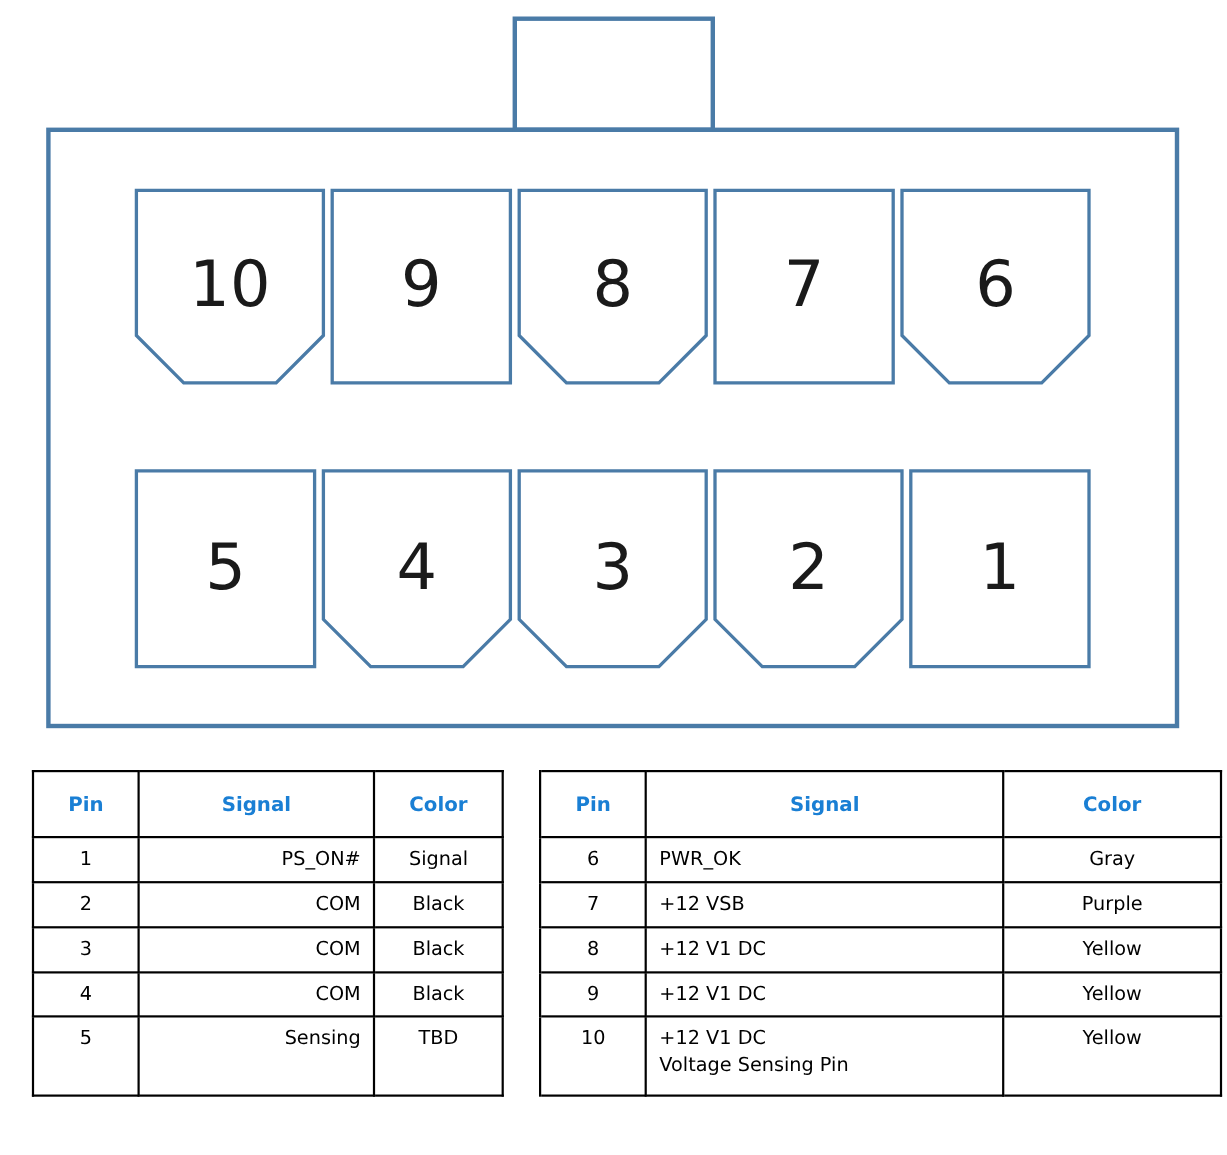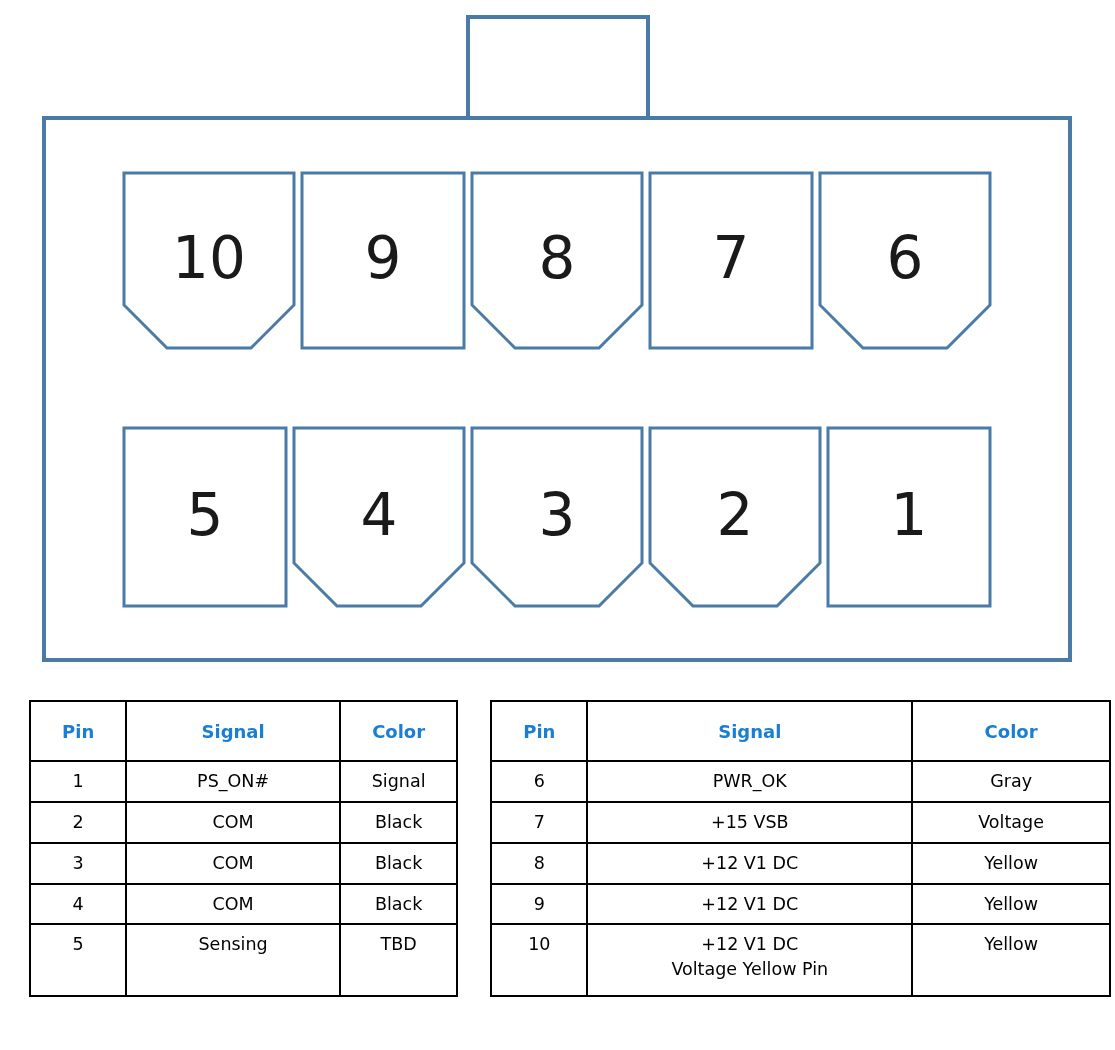--- a/index.html
+++ b/index.html
@@ -78,23 +78,23 @@
     text-align: center;
     height: 58px;
     vertical-align: middle;
     font-size: 18px;
   }
   .cell-inner {
     padding: 7px 11px;
     line-height: 1.42;
   }
   .col-pin   { width: 89px;  text-align: center; }
-  .col-sig-l { width: 200px; text-align: center; }
+  .col-sig-l { width: 200px; text-align: right; }
   .col-col-l { width: 109px; text-align: center; }
-  .col-sig-r { width: 305px; text-align: center; }
+  .col-sig-r { width: 305px; text-align: left; }
   .col-col-r { width: 185px; text-align: center; }
   .spacer-col {
     width: 30px;
     border-top: none !important;
     border-bottom: none !important;
     background: #ffffff;
   }
   .row-std td { height: 28px; }
   .row-tall td { height: 70px; }
   .sig-line { display: block; }
@@ -186,24 +186,24 @@
             <div class="cell-inner">COM</div>
           </td>
         <td class="col-col-l">
             <div class="cell-inner">Black</div>
           </td>
         <td class="spacer-col"></td>
         <td class="col-pin">
             <div class="cell-inner">7</div>
           </td>
         <td class="col-sig-r">
-            <div class="cell-inner">+15 VSB</div>
-          </td>
-        <td class="col-col-r">
-            <div class="cell-inner">Voltage</div>
+            <div class="cell-inner">+12 VSB</div>
+          </td>
+        <td class="col-col-r">
+            <div class="cell-inner">Purple</div>
           </td>
       </tr>
       <tr class="row-std">
         <td class="col-pin">
             <div class="cell-inner">3</div>
           </td>
         <td class="col-sig-l">
             <div class="cell-inner">COM</div>
           </td>
         <td class="col-col-l">
@@ -251,21 +251,21 @@
         <td class="col-col-l">
             <div class="cell-inner">TBD</div>
           </td>
         <td class="spacer-col"></td>
         <td class="col-pin">
             <div class="cell-inner">10</div>
           </td>
         <td class="col-sig-r">
           <div class="cell-inner">
             <span class="sig-line">+12 V1 DC</span>
-            <span class="sig-line">Voltage Yellow Pin</span>
+            <span class="sig-line">Voltage Sensing Pin</span>
           </div>
         </td>
         <td class="col-col-r">
             <div class="cell-inner">Yellow</div>
           </td>
       </tr>
     </tbody>
   </table>
 </div>
 

